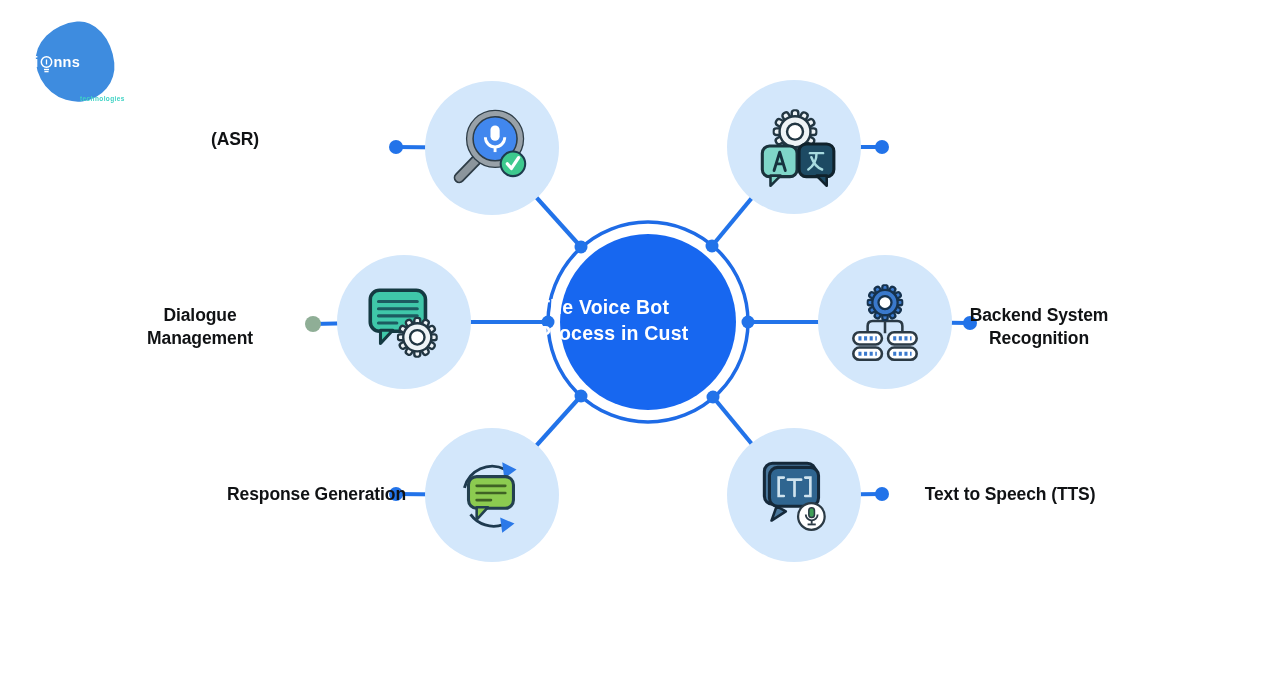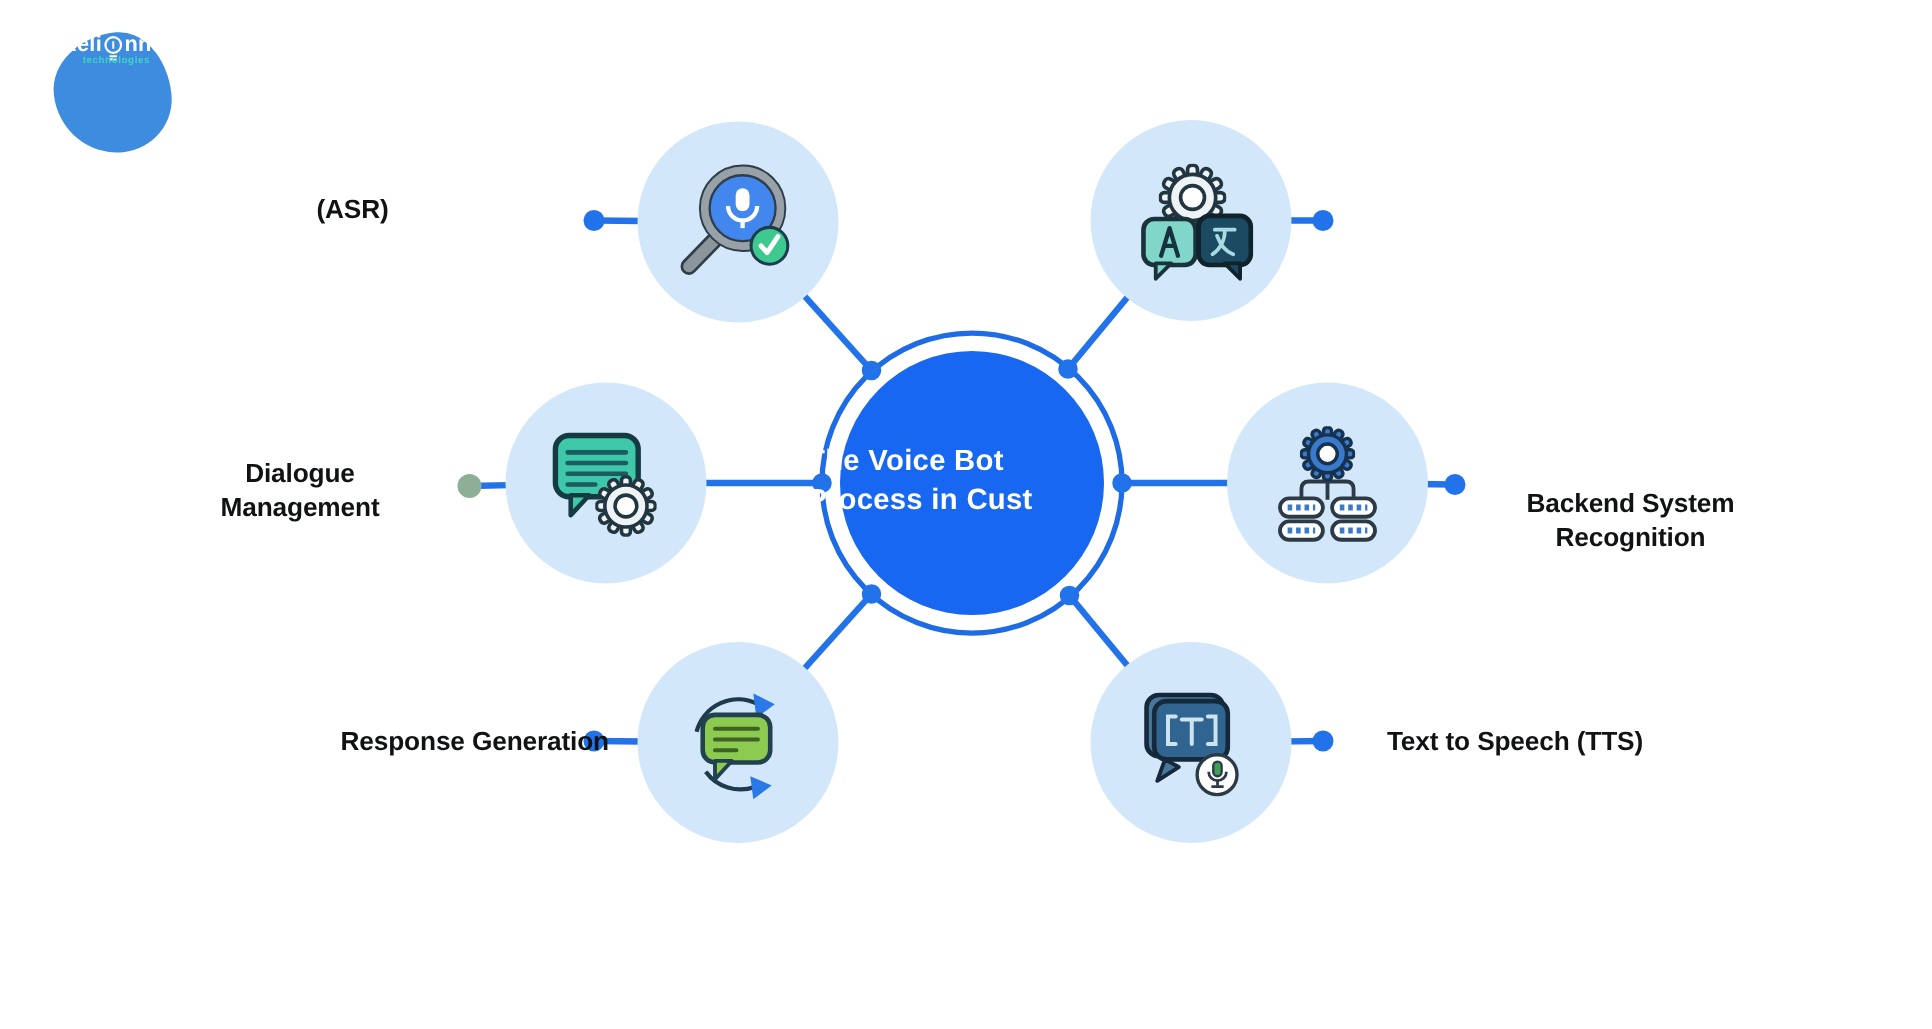--- a/index.html
+++ b/index.html
@@ -30,29 +30,29 @@
   .node-dialogue{left:337px;top:255px;}
   .node-backend{left:818px;top:255px;}
   .node-response{left:425px;top:428px;}
   .node-tts{left:727px;top:428px;}
 
   .node-label{position:absolute;z-index:1;text-align:center;color:var(--label-text);
     font-size:17.5px;font-weight:700;line-height:23px;letter-spacing:-.1px;}
   .label-asr{left:95px;top:128px;width:280px;}
   .label-nlu{left:906px;top:125px;width:280px;}
   .label-dialogue{left:80px;top:304px;width:240px;text-align:center;}
-  .label-backend{left:957px;top:304px;width:260px;margin-top:20px;}
+  .label-backend{left:909px;top:304px;width:260px;}
   .label-response{left:106px;top:483px;width:300px;text-align:right;}
   .label-tts{left:860px;top:483px;width:300px;}
 
   .logo{position:absolute;left:36px;top:22px;width:78px;height:80px;z-index:1;}
   .logo-blob{position:absolute;inset:0;background:var(--logo-blue);
     border-radius:58% 42% 46% 54% / 46% 56% 44% 54%;transform:rotate(-6deg);}
-  .logo-inner{position:absolute;inset:0;display:flex;flex-direction:column;
-    align-items:center;justify-content:flex-start;}
+  .logo-inner{position:absolute;inset:0;display:flex;
+    align-items:center;justify-content:center;}
   .logo-row{display:flex;align-items:center;color:var(--logo-text);
     font-weight:700;font-size:14.5px;letter-spacing:.2px;}
   .logo-sub{color:var(--logo-subtitle);font-size:6.5px;font-weight:700;
     letter-spacing:.4px;margin-top:-1px;align-self:flex-end;margin-right:14px;}
   .bulb{margin:0 1px -6px 1px;}
 </style>
 </head>
 <body>
 
 <div class="canvas">

